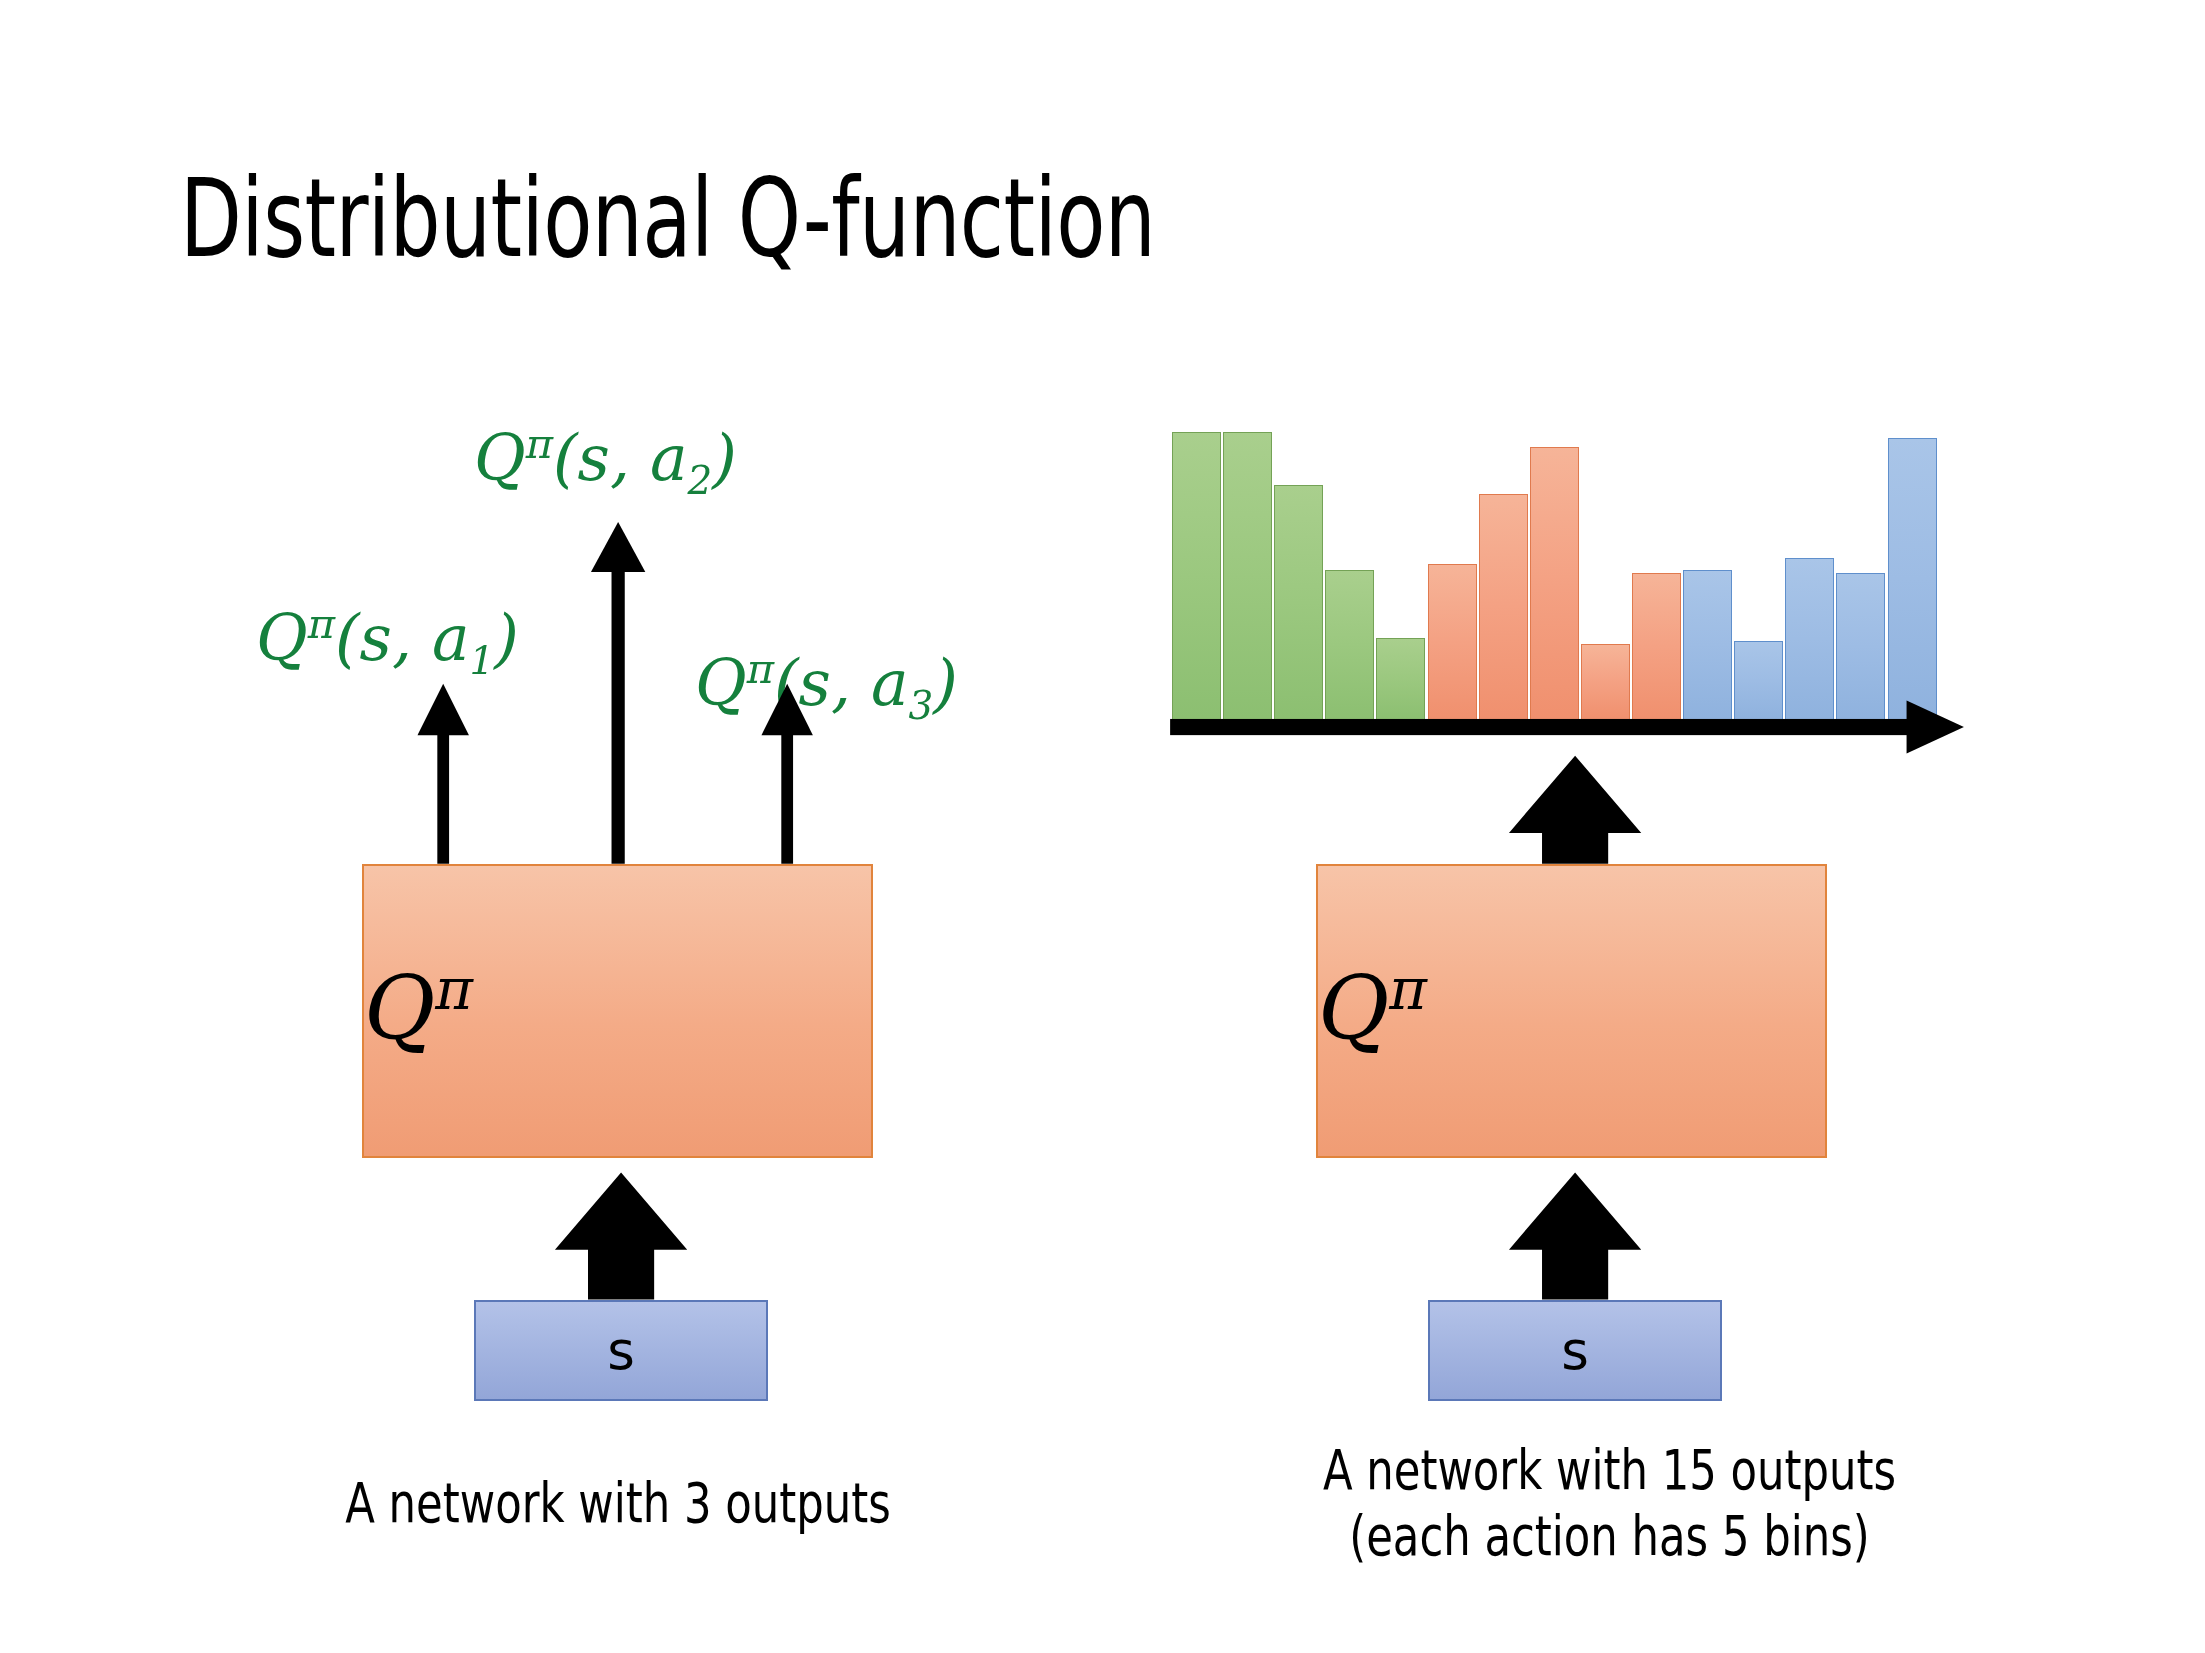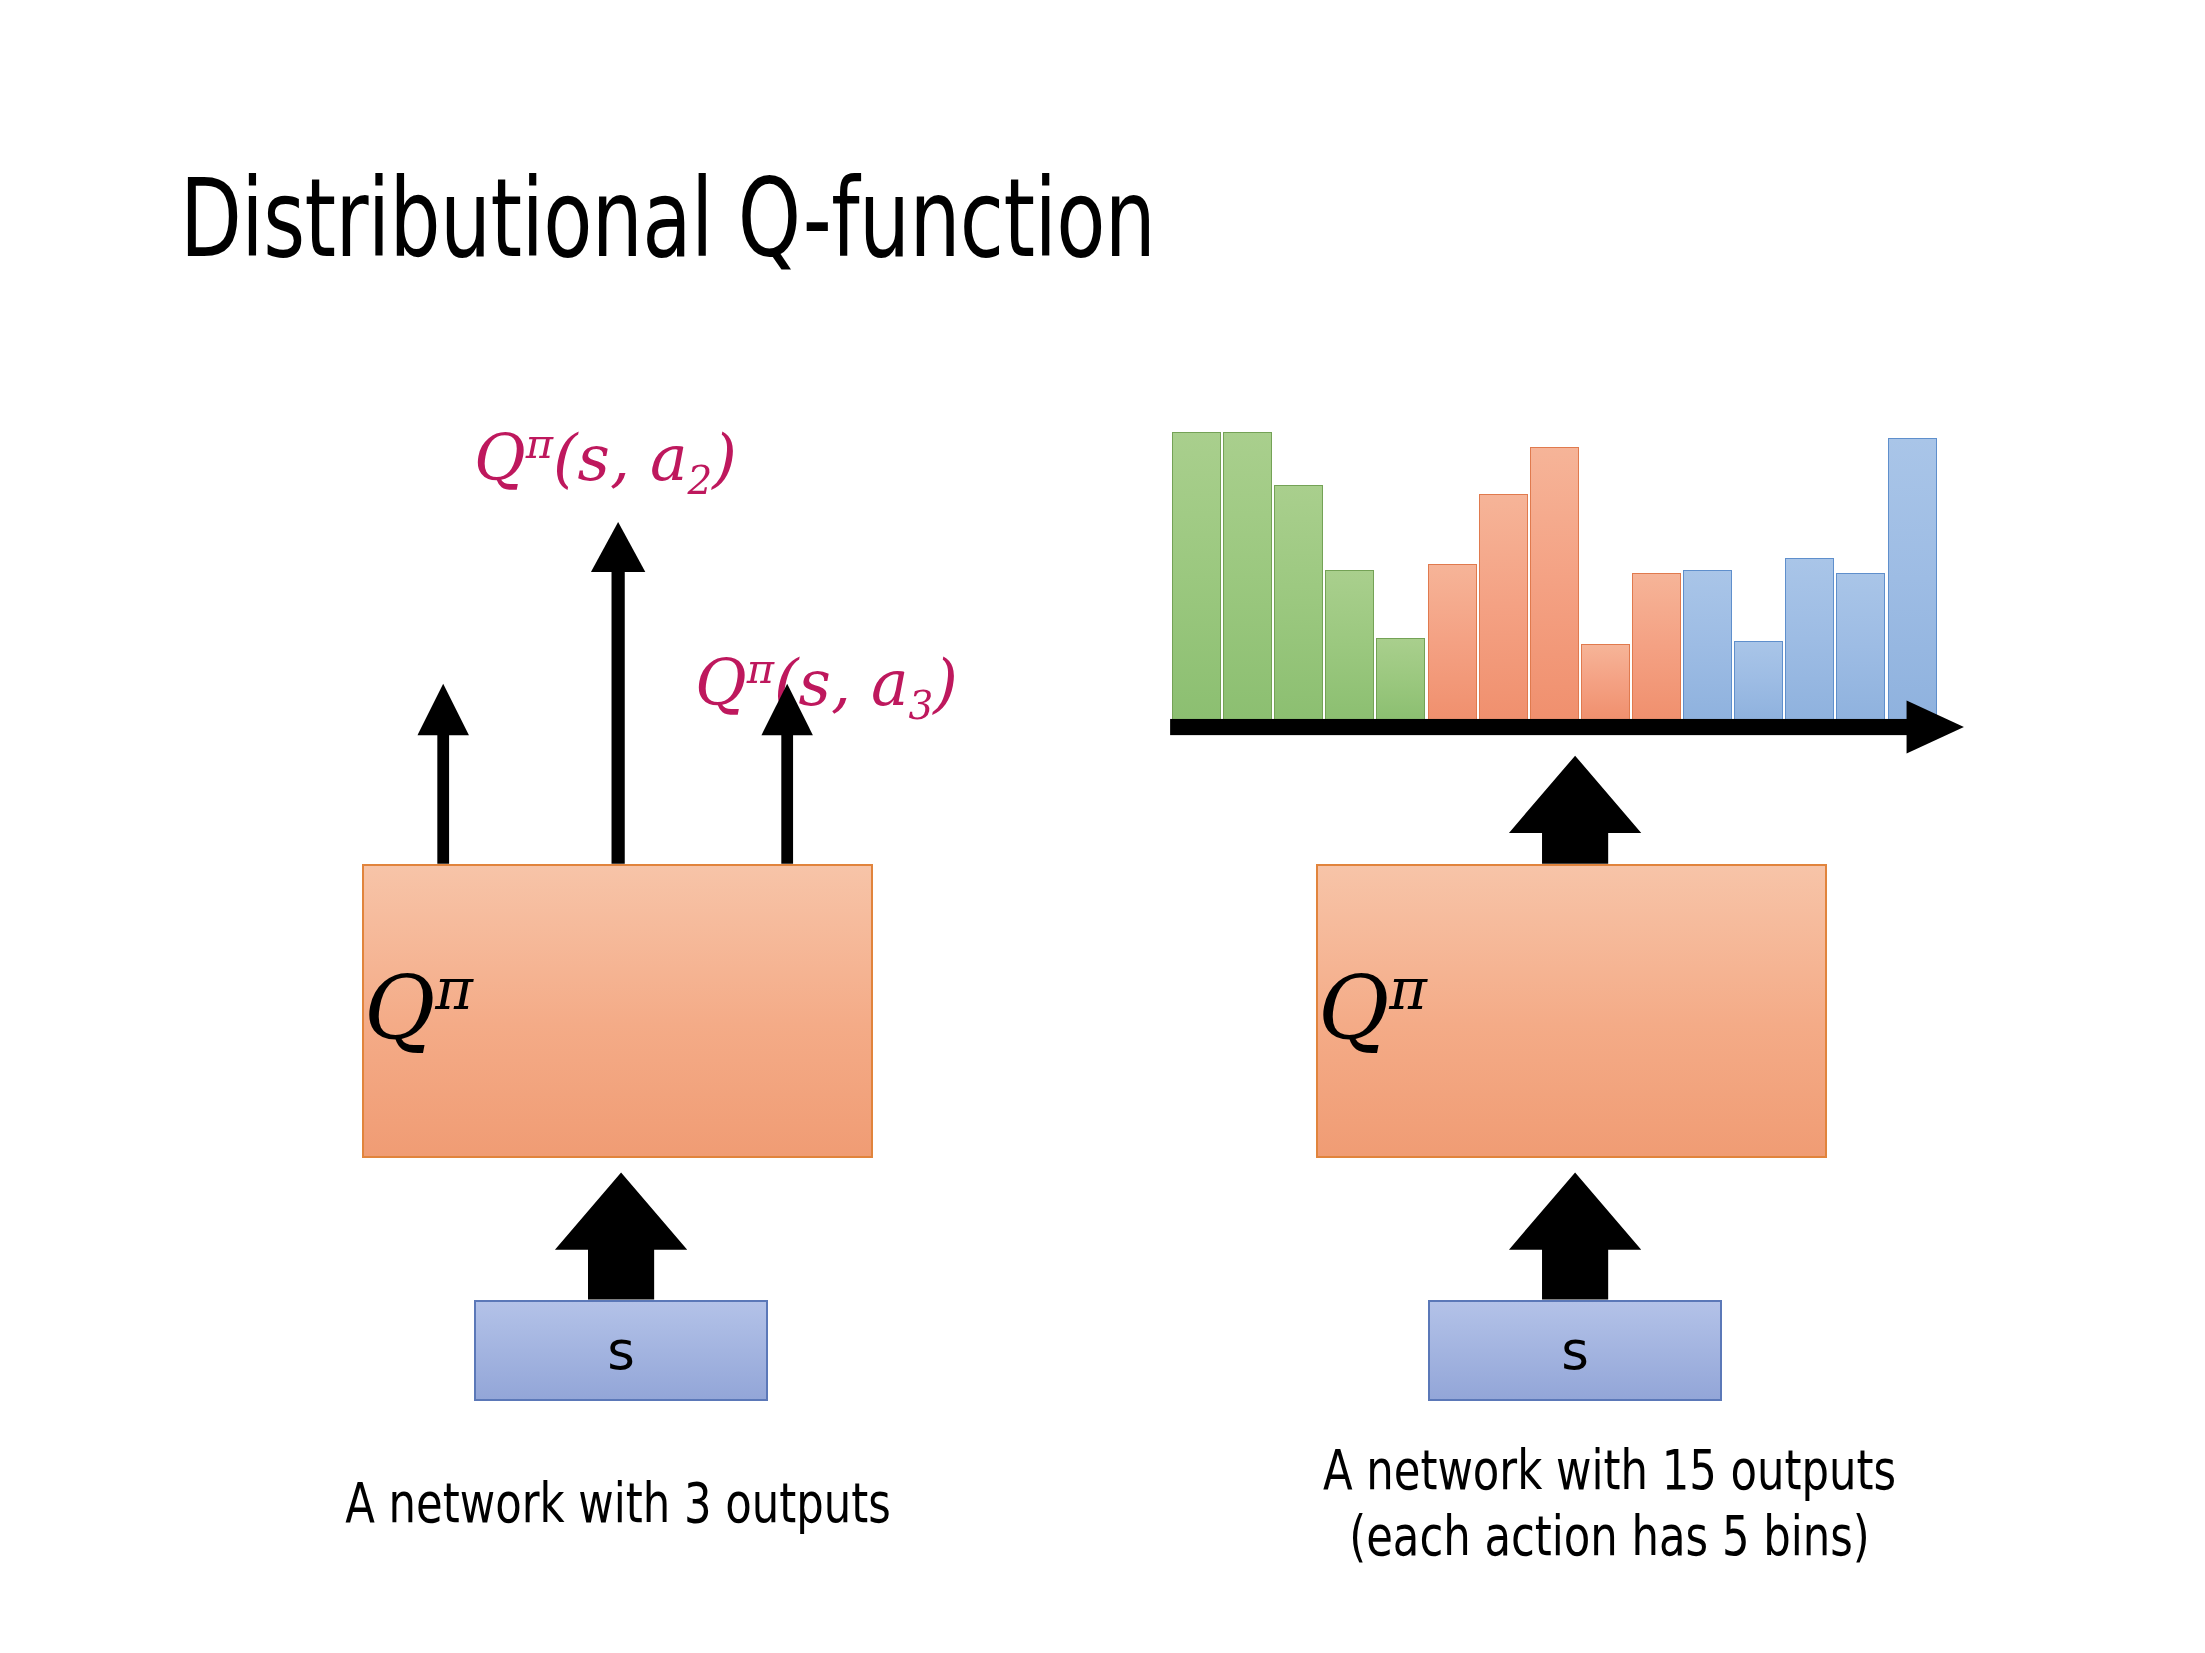--- a/index.html
+++ b/index.html
@@ -34,21 +34,21 @@
     white-space: nowrap;
     transform: scaleX(0.82);
     transform-origin: left top;
   }
 
   
   .mathlabel {
     position: absolute;
     font-family: "DejaVu Serif", "Liberation Serif", serif;
     font-style: italic;
-    color: #be185d;
+    color: #15803d;
     white-space: nowrap;
     line-height: 1;
   }
   .mathlabel .sup {
     font-size: 0.66em;
     vertical-align: super;
     font-style: italic;
   }
   .mathlabel .sub {
     font-size: 0.62em;
@@ -145,20 +145,23 @@
     border: 1.5px solid #5f8fcc;
   }
 </style>
 </head>
 <body>
 
 <div id="slide">
 
   <div id="title">Distributional Q-function</div>
 
+  <div class="mathlabel" style="left:256px; top:603px; font-size:63px;">
+    <span class="upr">Q</span><span class="sup">π</span><span class="upr">(s, a</span><span class="sub">1</span><span class="upr">)</span>
+  </div>
 
   <div class="mathlabel" style="left:474px; top:423px; font-size:63px;">
     <span class="upr">Q</span><span class="sup">π</span><span class="upr">(s, a</span><span class="sub">2</span><span class="upr">)</span>
   </div>
 
   <div class="mathlabel" style="left:695px; top:603px; font-size:63px;margin-top:45px;">
     <span class="upr">Q</span><span class="sup">π</span><span class="upr">(s, a</span><span class="sub">3</span><span class="upr">)</span>
   </div>
 
   <div class="qbox" style="left:362px; top:864px; width:511px; height:294px;">

